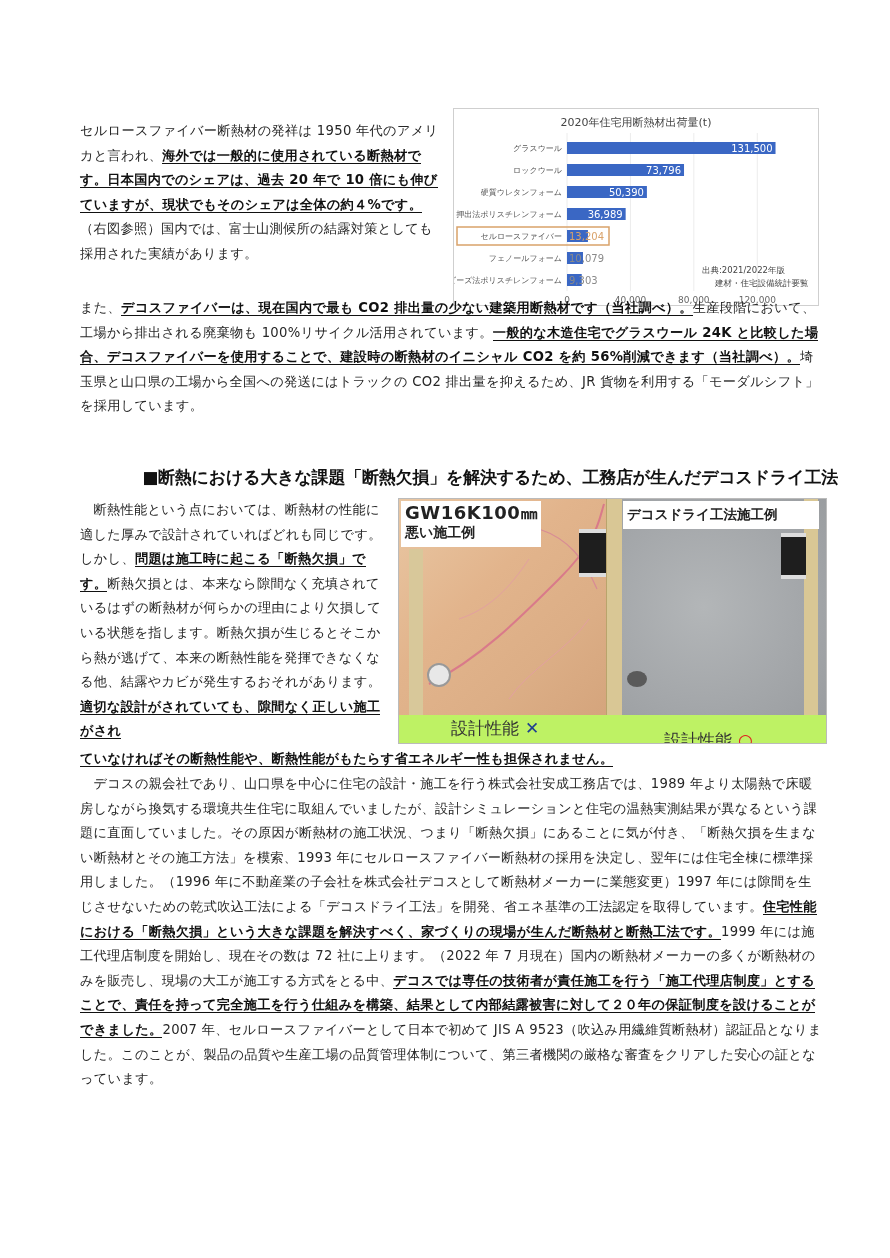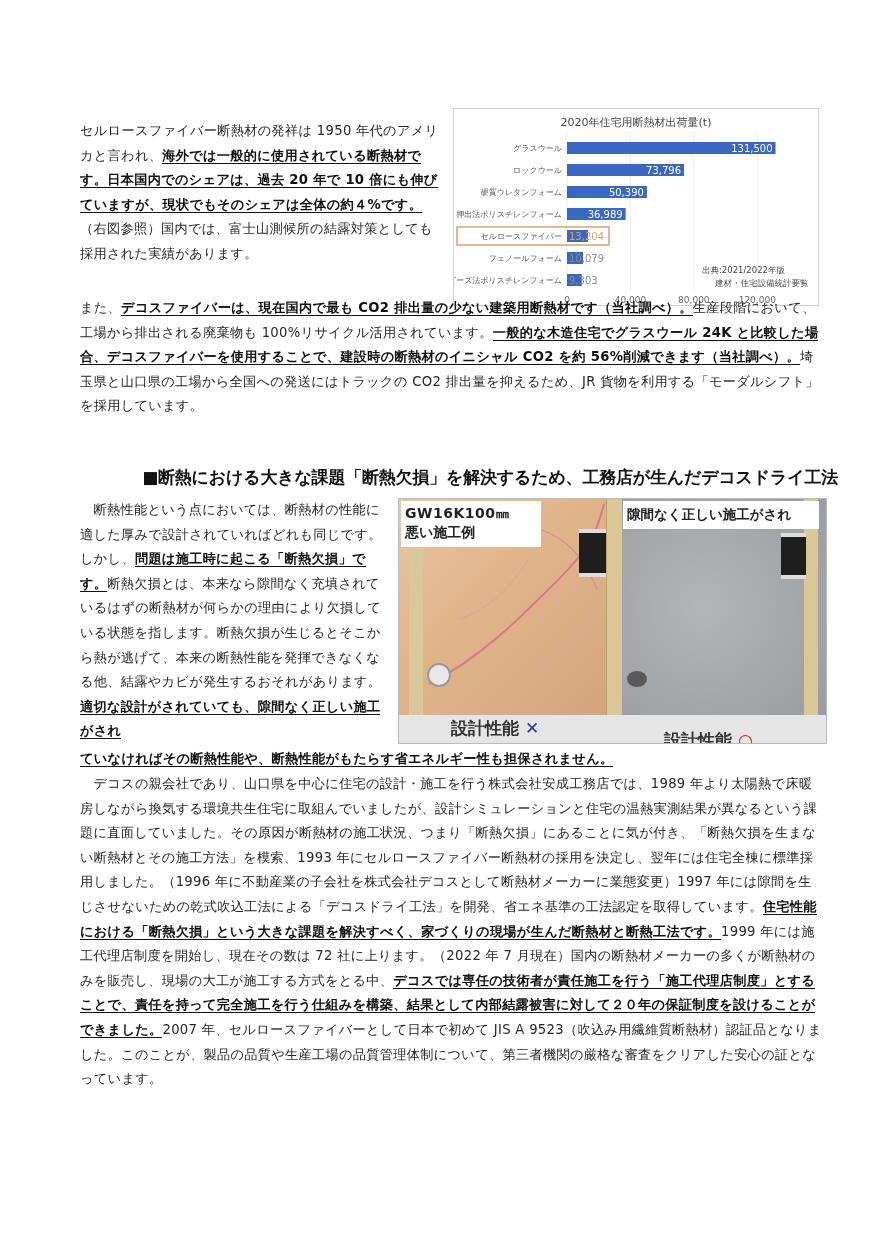--- a/index.html
+++ b/index.html
@@ -29,25 +29,25 @@
   .ph-left .stud { position: absolute; left: 10px; top: 50px; width: 14px; height: 166px; background: #d8c89a; }
   .ph-left .crack { position: absolute; left: 20px; top: 0; width: 200px; height: 216px; }
   .ph-mid { position: absolute; left: 207px; top: 0; width: 16px; height: 216px; background: #d9c795; border-left: 1px solid #b9a46c; border-right: 1px solid #b9a46c; }
   .ph-right { position: absolute; left: 223px; top: 0; width: 204px; height: 216px;
               background: radial-gradient(circle at 40% 50%, #b3b6b8 0%, #a4a7aa 60%, #9a9da0 100%); }
   .ph-right .stud { position: absolute; right: 8px; top: 0; width: 14px; height: 216px; background: #d9c795; }
   .box-dark { position: absolute; background: #1e1e1e; border-top: 4px solid #ddd; border-bottom: 4px solid #ddd; }
   .pipe { position: absolute; border-radius: 50%; }
   .ph-label { position: absolute; background: #fff; color: #222; font-weight: bold; }
   .lab-gw { left: 2px; top: 2px; width: 136px; height: 44px; padding: 2px 0 0 4px; }
-  .lab-gw .l1 { font-size: 14px; line-height: 20px; letter-spacing: 0.5px; }
+  .lab-gw .l1 { font-size: 18px; line-height: 20px; letter-spacing: 0.5px; }
   .lab-gw .l2 { font-size: 14px; line-height: 18px; }
   .lab-deco { left: 224px; top: 2px; width: 188px; height: 24px; padding: 2px 4px; font-size: 13.5px; line-height: 22px; }
-  .ph-bottom { position: absolute; left: 0; top: 216px; width: 427px; height: 28px; background: #e5e5e5;
-               font-weight: bold; font-size: 17px; color: #333; }
+  .ph-bottom { position: absolute; left: 0; top: 216px; width: 427px; height: 28px; background: #bef264;
+               font-weight: normal; font-size: 17px; color: #333; }
   .ph-bottom .c1 { position: absolute; left: 52px; top: 2px; }
   .ph-bottom .c2 { position: absolute; left: 265px; top: 14px; }
   .mark-x { color: #1f3f8f; margin-left: 6px; }
   .mark-o { color: #e02020; margin-left: 6px; }
 </style>
 </head>
 <body>
 
 <div class="page">
 
@@ -123,21 +123,21 @@
     <div class="ph-mid"></div>
     <div class="ph-right">
       <div class="stud"></div>
       <div class="box-dark" style="left:159px; top:34px; width:25px; height:38px;"></div>
       <div class="pipe" style="left:5px; top:172px; width:20px; height:16px; background:#5a5a5a;"></div>
     </div>
     <div class="ph-label lab-gw">
       <div class="l1">GW16K100㎜</div>
       <div class="l2">悪い施工例</div>
     </div>
-    <div class="ph-label lab-deco">隙間なく正しい施工がされ</div>
+    <div class="ph-label lab-deco">デコスドライ工法施工例</div>
     <div class="ph-bottom">
       <span class="c1">
         <span>設計性能</span><span class="mark-x">✕</span>
       </span>
       <span class="c2">
         <span>設計性能</span><span class="mark-o">○</span>
       </span>
     </div>
   </div>
 

